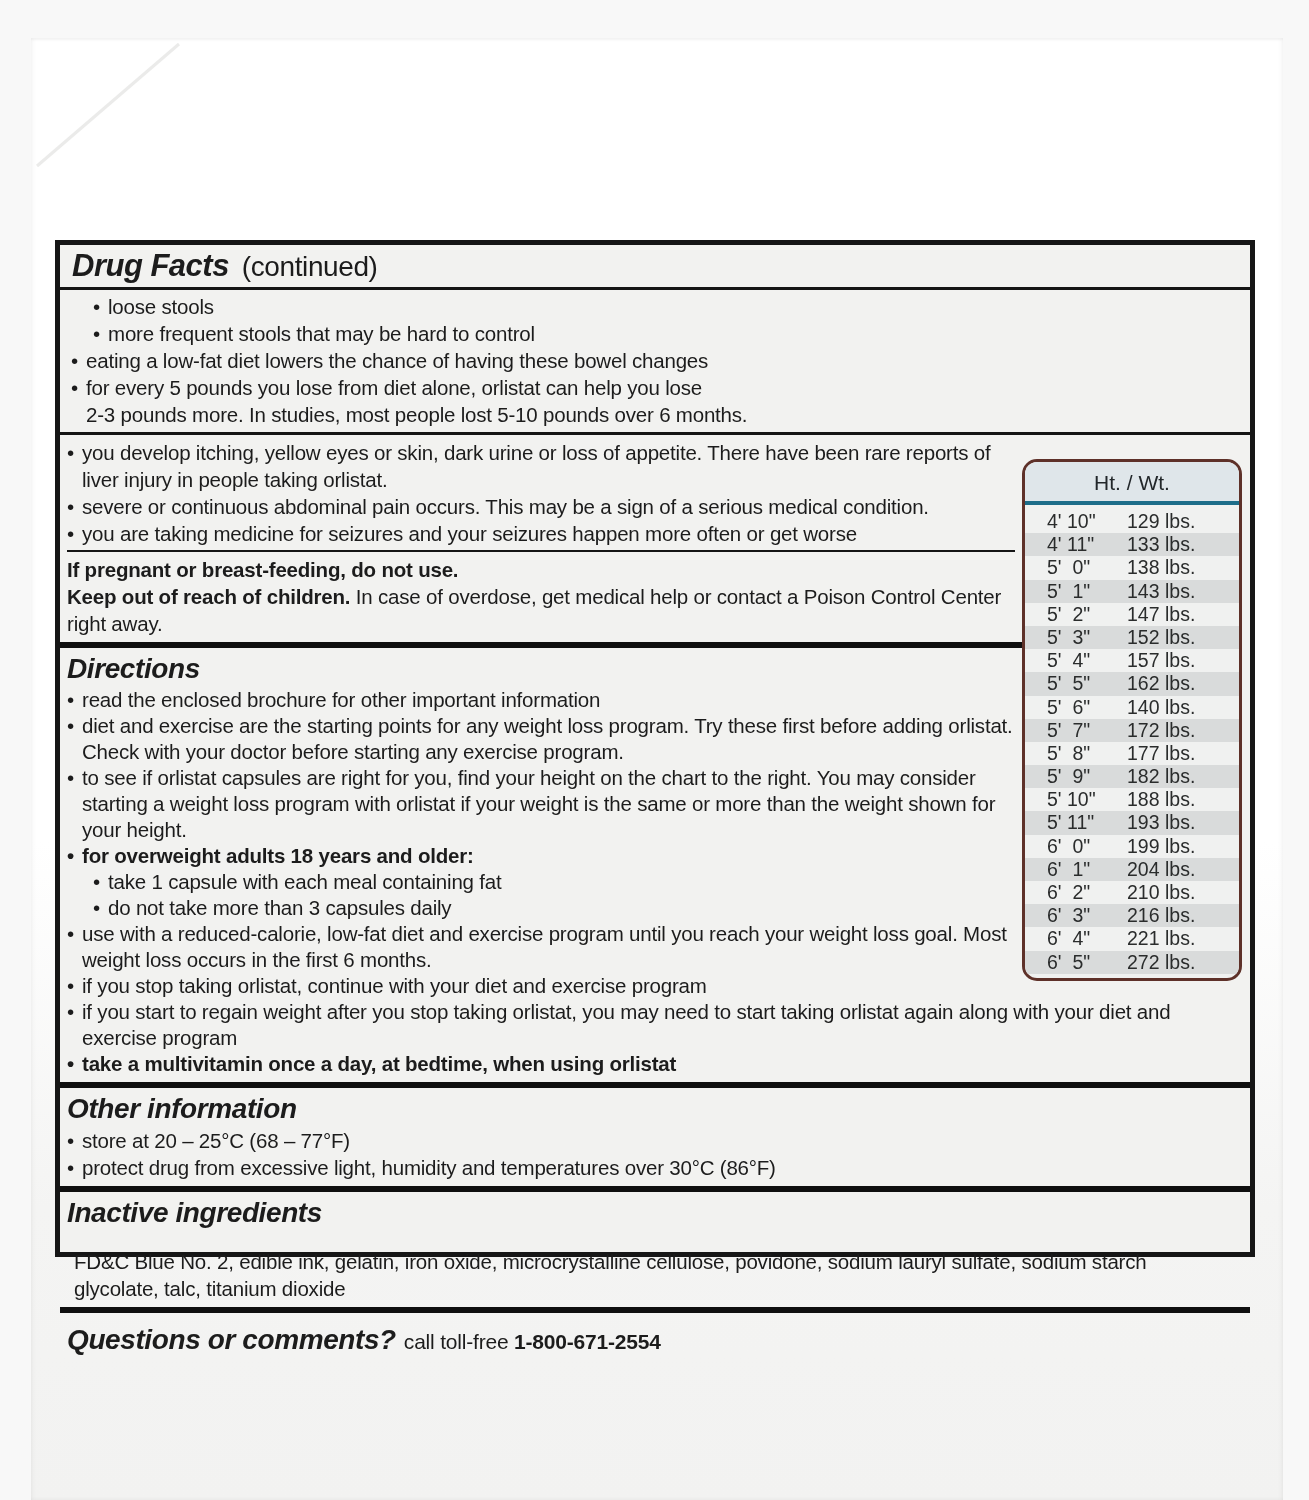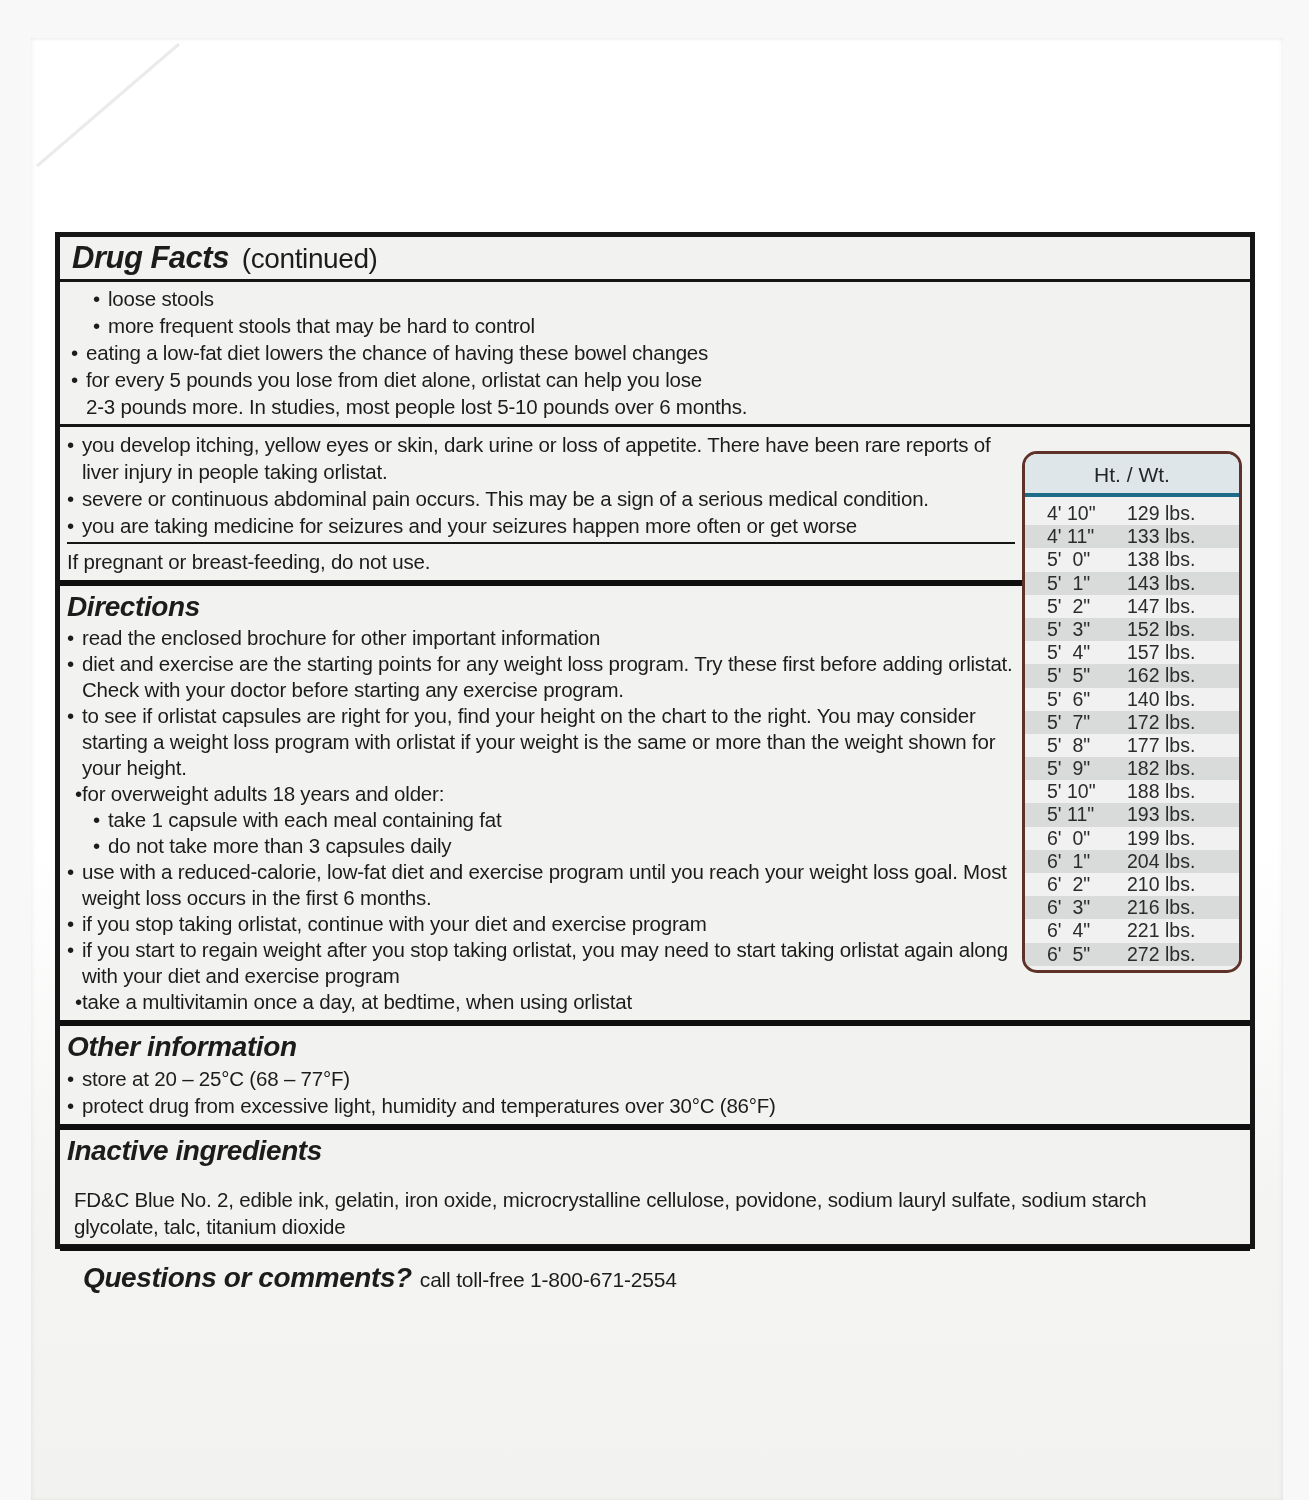--- a/index.html
+++ b/index.html
@@ -12,21 +12,21 @@
   }
   .stage{position:absolute;inset:0;}
   .package{
     position:absolute;left:31px;right:26px;top:38px;bottom:0;
     background:linear-gradient(180deg,#ffffff 0%,#ffffff 55%,#f4f4f3 80%,#f2f2f1 100%);
     box-shadow:inset 2px 0 4px rgba(0,0,0,0.035), inset -2px 0 4px rgba(0,0,0,0.035), inset 0 2px 3px rgba(0,0,0,0.03);
   }
   .crease{position:absolute;left:0;top:0;}
 
   .label{
-    position:absolute;left:55px;top:232px;width:1200px;height:1017px;
+    position:absolute;left:55px;top:240px;width:1200px;height:1017px;
     box-sizing:border-box;border:5px solid #161616;
     background:var(--panel-bg,#f2f2f0);
     font-size:20.5px;line-height:27px;letter-spacing:-0.2px;
   }
   .sec{padding:0 7px;}
   .df-head{padding:7px 12px 3px;}
   .df-title{font-weight:bold;font-style:italic;font-size:31px;letter-spacing:-0.5px;}
   .df-cont{font-size:28px;letter-spacing:-0.4px;}
   .rule{background:#151515;margin:0;}
   .rule-a{height:3px;margin:2px 0 3px;}
@@ -35,21 +35,21 @@
   .rule-heavy{height:6px;background:#0f0f0f;margin:5px 0 4px;}
   .w-short{width:calc(100% - 228px);}
 
   .h-plain{font-weight:bold;font-size:22px;margin:2px 0 1px;}
   .h-italic{font-weight:bold;font-style:italic;font-size:28px;line-height:33px;margin:3px 0 2px;letter-spacing:-0.4px;}
 
   .line{display:flex;align-items:flex-start;}
   .line .mk{flex:none;width:15px;}
   .line .tx{flex:1 1 auto;}
   .line.l2{margin-left:26px;}
-  .b{font-weight:normal;text-align:right;}
+  .b{font-weight:bold;}
   .list-top .line.l1{margin-left:4px;}
   .list-top{margin:3px 0 4px;}
   .list-dir{line-height:26px;}
   .pad-after-head{margin-top:1px;}
 
   
   .hw{
     float:right;width:220px;box-sizing:border-box;
     margin:20px 1px 8px 8px;
     border:3px solid var(--table-border,#5e3129);
@@ -63,21 +63,21 @@
     padding:10px 0 7px;color:#22272a;
   }
   .hw-teal{height:4px;background:var(--table-header-line,#1d6d89);}
   .hw-body{padding:5px 0 4px;}
   .hw-row{display:flex;height:23.2px;line-height:23.4px;font-size:19.5px;color:#2a2c2c;}
   .hw-row.alt{background:var(--table-row-alt,#d9dbdb);}
   .hw-ht{width:102px;padding-left:22px;white-space:pre;box-sizing:border-box;}
   .hw-wt{flex:1;}
 
   .q-row{display:flex;align-items:baseline;padding:6px 7px 0;}
-  .q-head{margin:0 8px 0 16px;text-align:center;}
+  .q-head{margin:0 8px 0 0;text-align:center;}
   .q-text{font-size:21px;}
   .inactive-text{padding:0 7px;margin-top:19px;}
 </style>
 </head>
 <body>
 
 <div class="stage">
   <div class="package">
     <svg class="crease" width="200" height="160" viewBox="0 0 200 160">
       <line x1="6" y1="128" x2="148" y2="6" stroke="#ebebea" stroke-width="3"></line>
@@ -215,20 +215,23 @@
             <span class="tx"><span>you are taking medicine for seizures and your seizures happen more often or get worse</span></span>
           </div>
         </div>
 
       <div class="rule rule-c w-short"></div>
 
       <div>
           <div class="line l0">
             <span class="tx"><span class="b">If pregnant or breast-feeding, do not use.</span></span>
           </div>
+          <div class="line l0">
+            <span class="tx"><span class="b">Keep out of reach of children.</span><span> In case of overdose, get medical help or contact a Poison Control Center right away.</span></span>
+          </div>
         </div>
     </div>
 
     <div class="rule rule-heavy w-short"></div>
 
     <div class="sec">
       <div class="h-italic">Directions</div>
       <div class="list-dir">
           <div class="line l1">
             <span class="mk">•</span>

